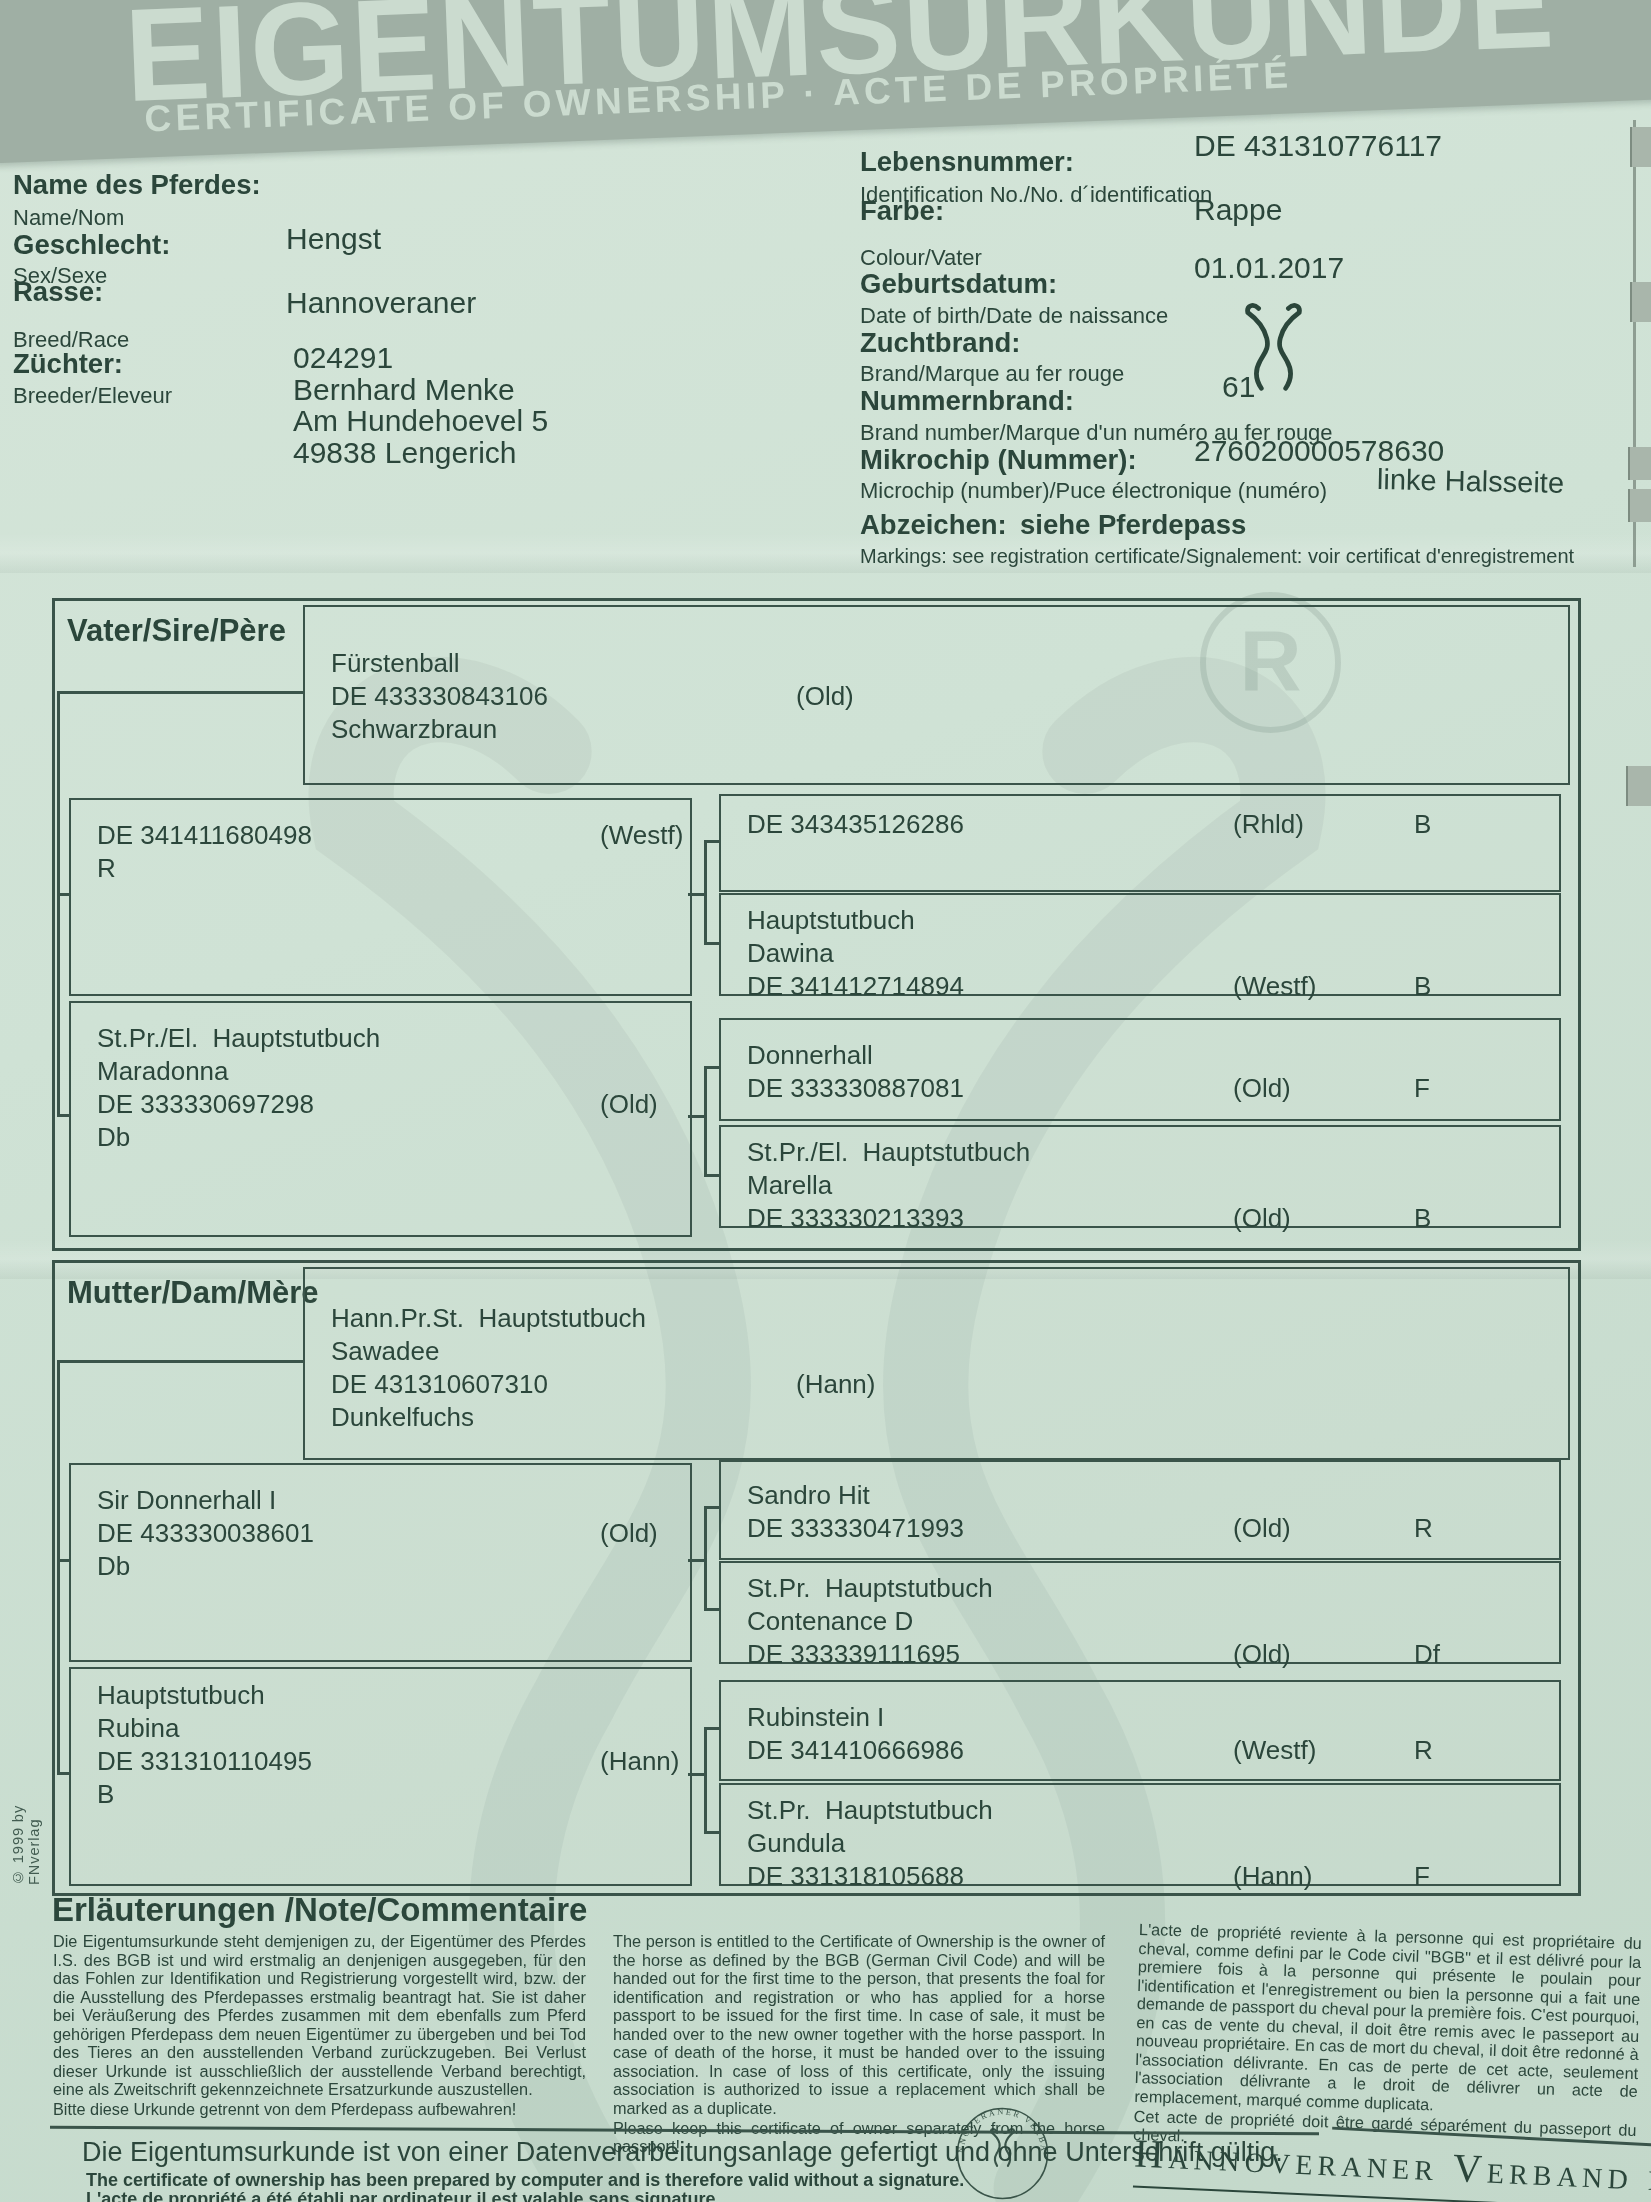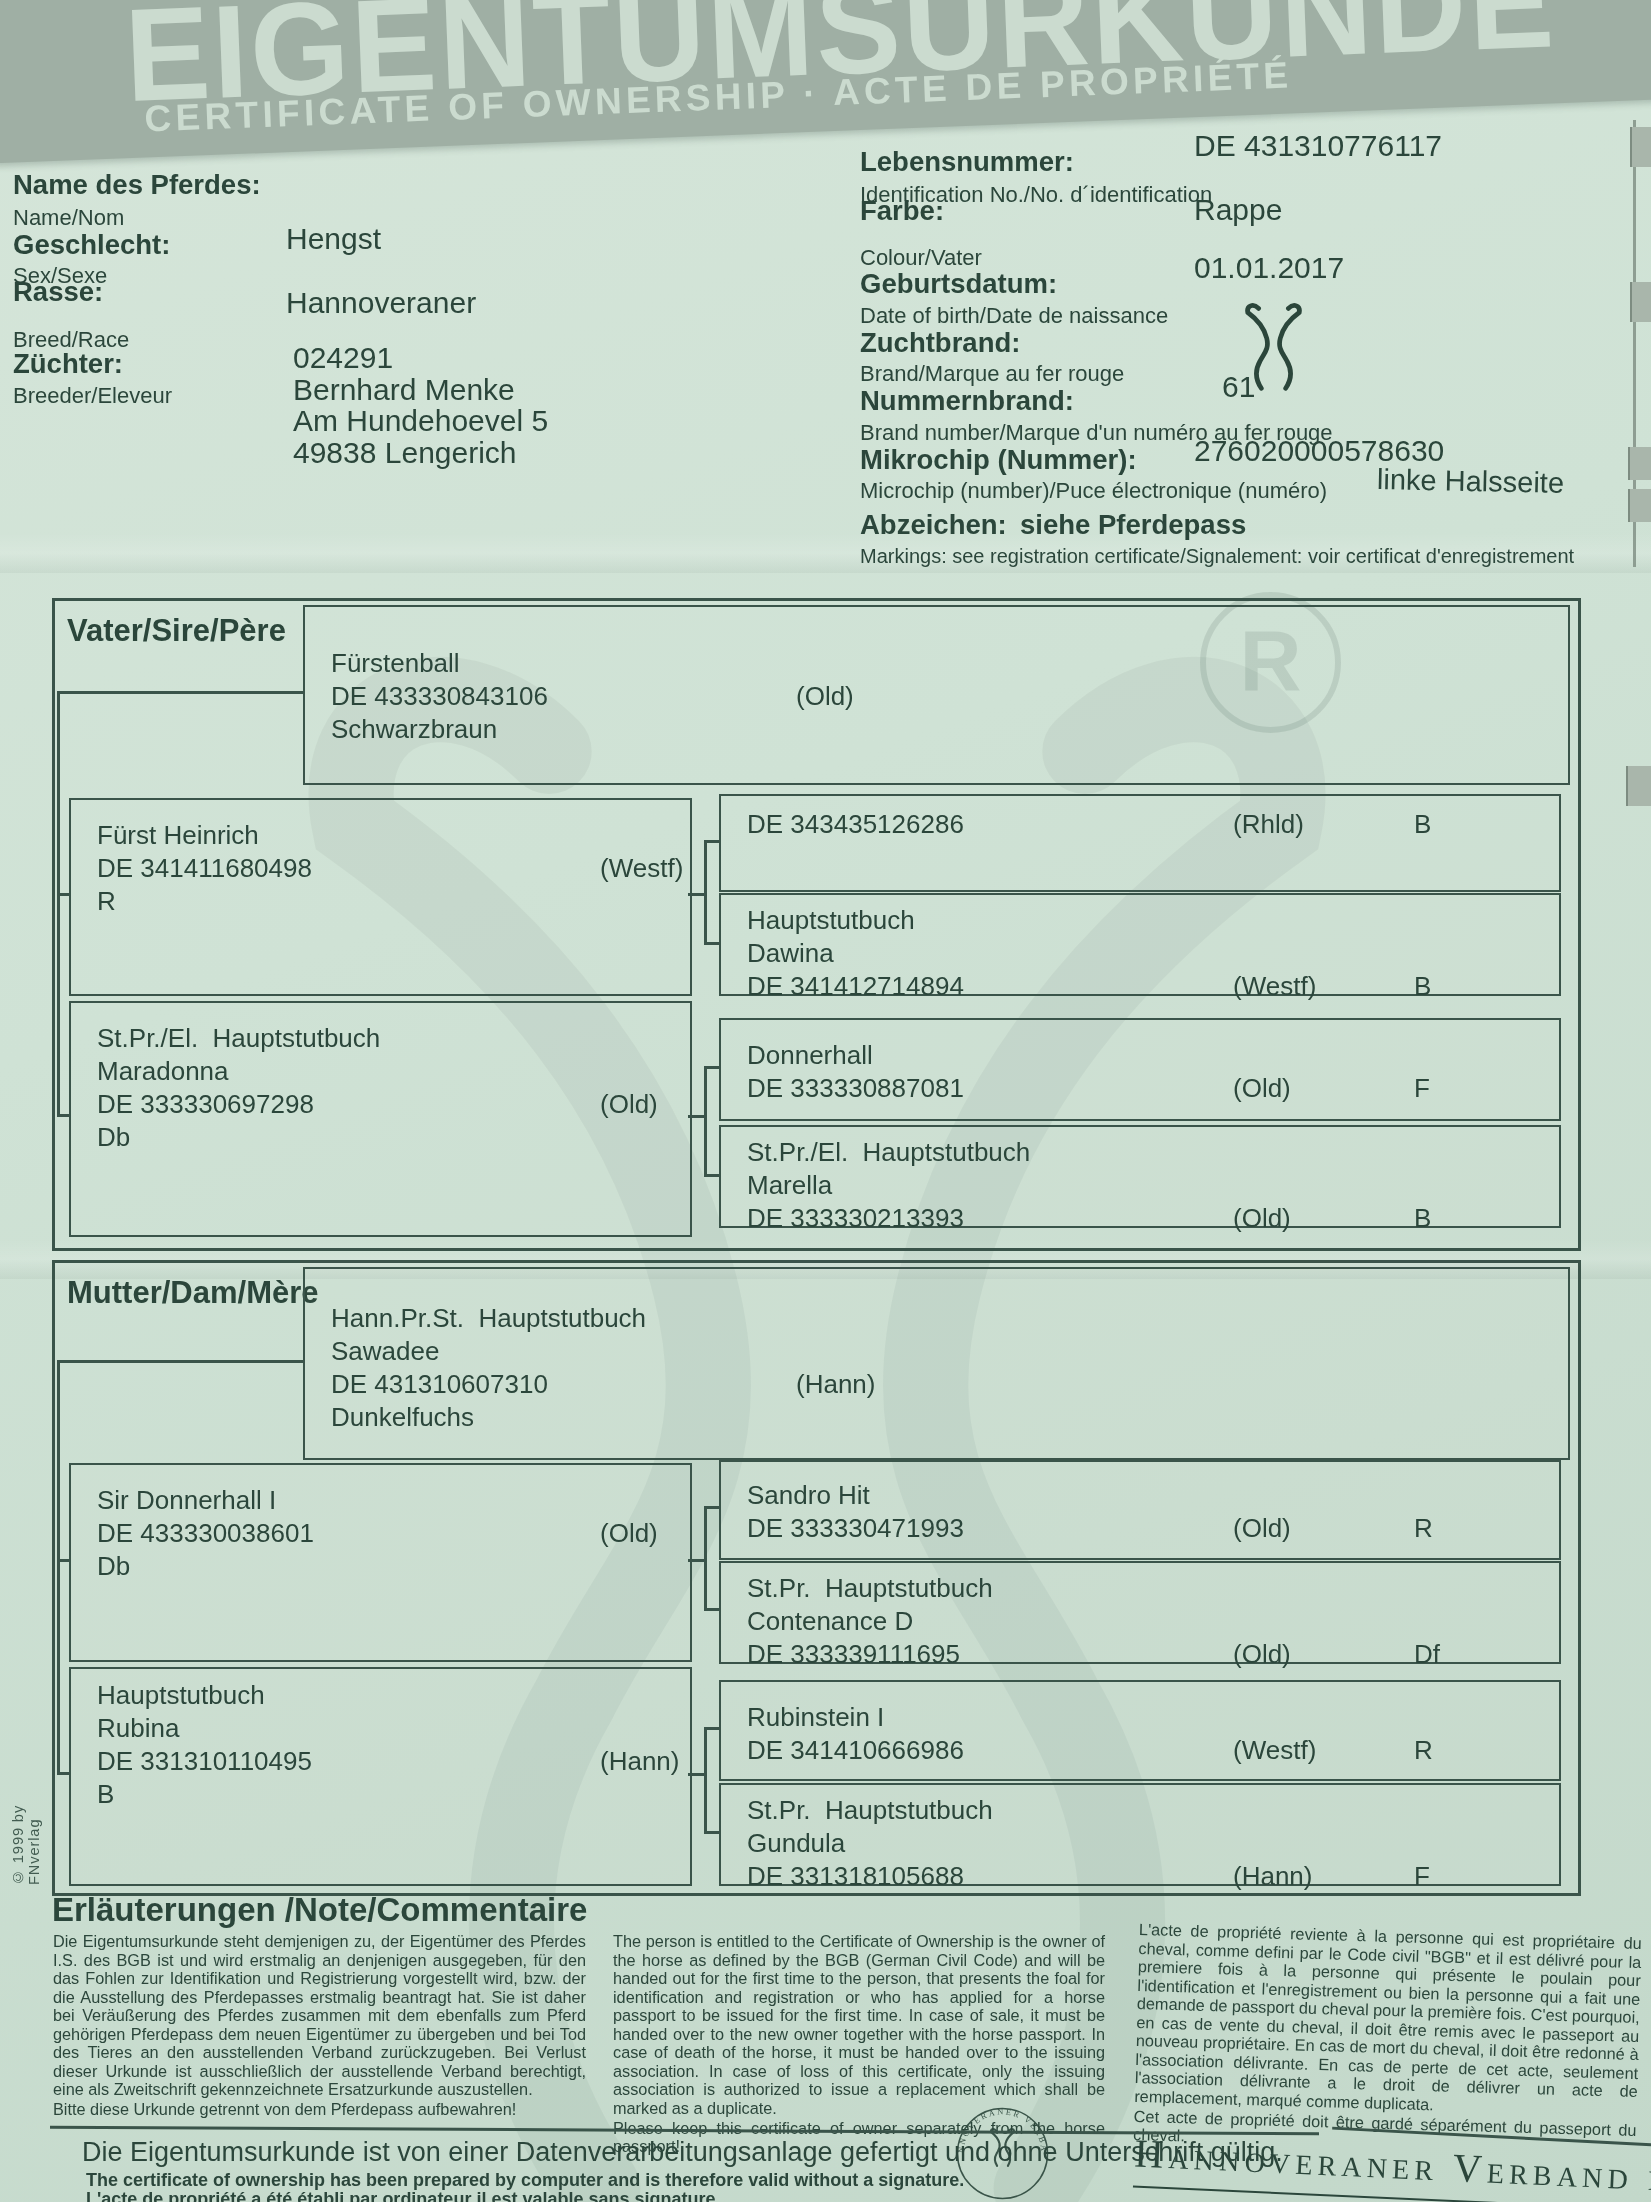--- a/index.html
+++ b/index.html
@@ -141,21 +141,20 @@
   <div class="cell par" style="left:303px;top:605px;width:1263px;height:176px">
     <div class="cl">
       <div class="ln">Fürstenball</div>
       <div class="ln idrow"><span>DE 433330843106</span><span class="registry">(Old)</span></div>
       <div class="ln">Schwarzbraun</div>
     </div>
   </div>
 
   <div class="cell g2" style="left:69px;top:798px;width:619px;height:194px">
     <div class="cl">
-      <div class="ln">Fürst Heinrich</div>
       <div class="ln idrow"><span>DE 341411680498</span><span class="registry">(Westf)</span></div>
       <div class="ln">R</div>
     </div>
   </div>
 
   <div class="cell g2" style="left:69px;top:1001px;width:619px;height:232px">
     <div class="cl">
       <div class="ln">St.Pr./El.  Hauptstutbuch</div>
       <div class="ln">Maradonna</div>
       <div class="ln idrow"><span>DE 333330697298</span><span class="registry">(Old)</span></div>

